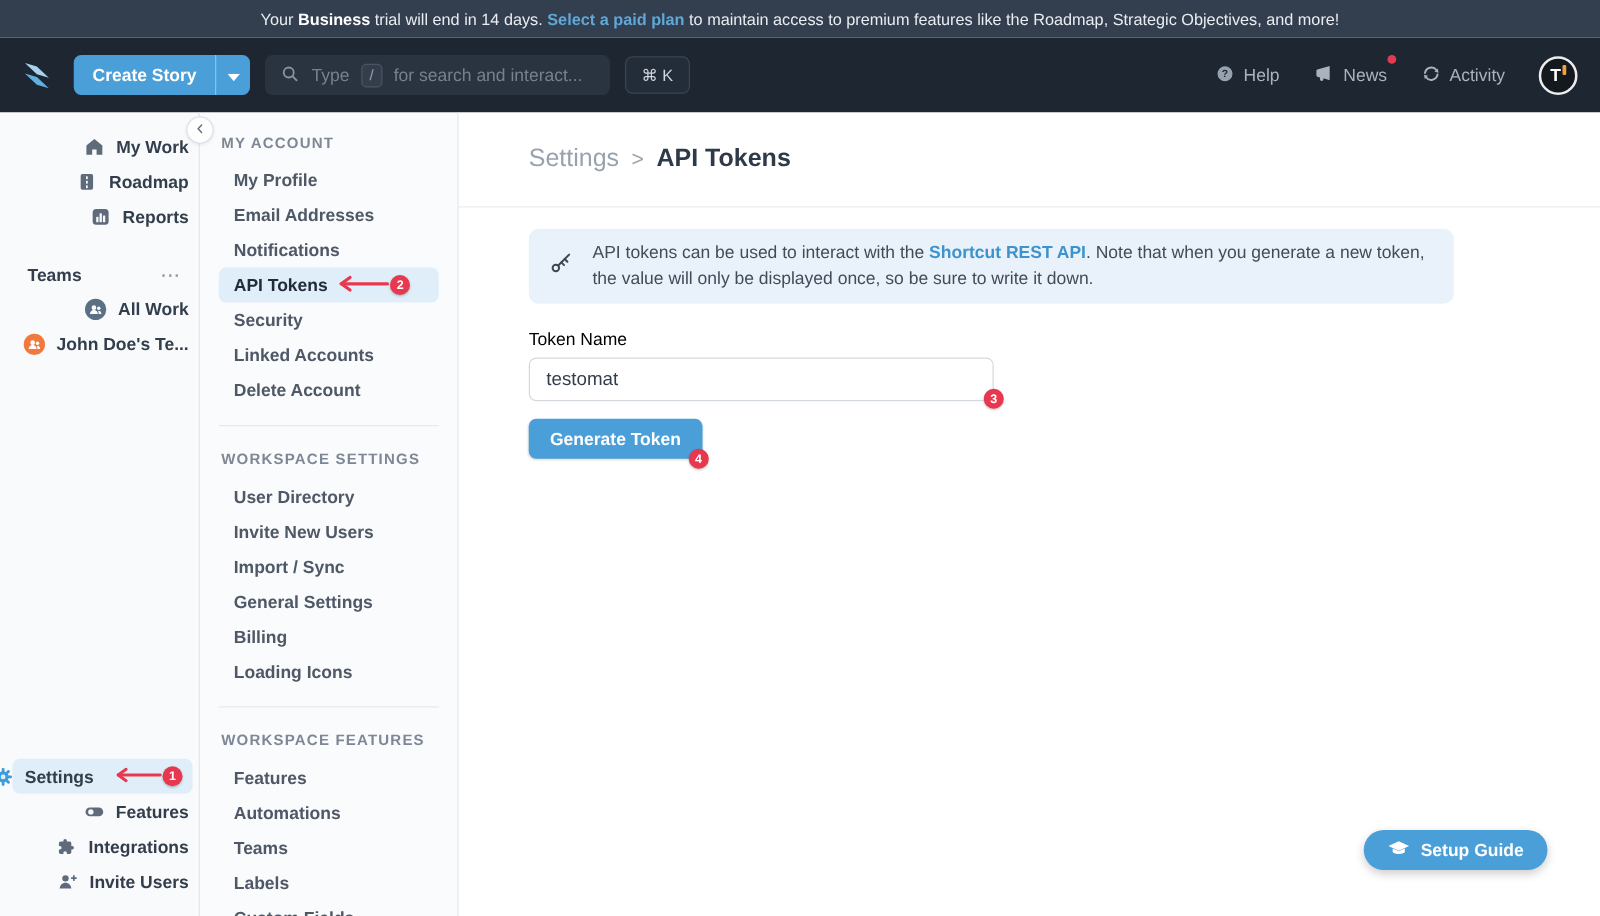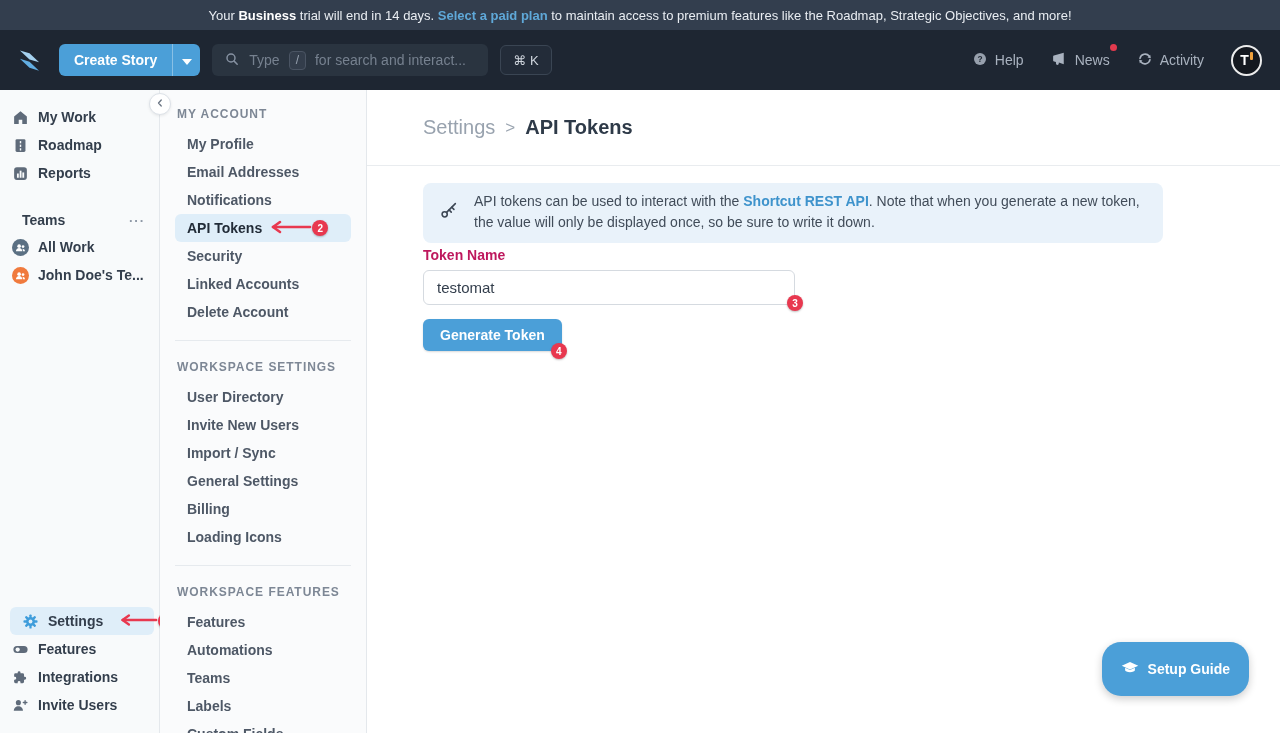--- a/index.html
+++ b/index.html
@@ -33,22 +33,22 @@
   .avatar { width:31px; height:31px; border-radius:50%; background:#14181f; border:2px solid #ececec;
     color:#fff; font-weight:700; font-size:14px; display:flex; align-items:center; justify-content:center; cursor:pointer; }
   .avatar-tick { width:3px; height:8px; background:#f0a13c; margin-left:1px; margin-top:-8px; border-radius:1px; }
 
   
   .app-body { position:relative; display:flex; height:643px; }
 
   
   .sidebar { width:160px; background:#f8fafb; border-right:1px solid #e4e8ec;
     display:flex; flex-direction:column; padding-top:13px; flex-shrink:0; }
-  .side-item { height:28px; display:flex; align-items:center; gap:9px; padding:0 8px 0 12px;
-    font-size:14px; font-weight:600; color:#333e4c; cursor:pointer; white-space:nowrap; }
+  .side-item { height:28px; display:flex; align-items:center; gap:9px; padding:0 8px 0 28px;
+    font-size:14px; font-weight:600; color:#333e4c; cursor:pointer; white-space:nowrap;justify-content:flex-end; }
   .side-item .sicon { display:flex; width:17px; justify-content:center; flex-shrink:0; }
   .teams-header { margin-top:20px; height:26px; display:flex; align-items:center; justify-content:space-between;
     padding:0 14px 0 22px; font-size:14px; font-weight:600; color:#333e4c; }
   .dots { color:#8d97a5; font-weight:700; letter-spacing:1px; cursor:pointer; font-size:13px; }
   .team-avatar { width:17px; height:17px; border-radius:50%; display:flex; align-items:center;
     justify-content:center; flex-shrink:0; }
   .sub-list { margin-left:29px; border-left:1px solid #e0e4e9; padding-left:16px; }
   .sub-item { height:28px; display:flex; align-items:center; font-size:14px; color:#5f6a78;
     cursor:pointer; font-weight:400; }
   .side-bottom { margin-top:auto; padding-bottom:14px; }
@@ -82,32 +82,32 @@
   .crumb-sep { color:#9aa4b0; margin:0 10px; font-size:17px; }
   .crumb-current { color:#2e3a48; font-weight:700; }
 
   .content { padding:17px 0 0 56px; }
   .info-box { width:740px; background:#e9f2fa; border-radius:8px; padding:8px 16px 10px;
     display:flex; gap:15px; align-items:flex-start; }
   .key-wrap { margin-top:9px; display:flex; }
   .info-text { font-size:14px; line-height:21px; color:#414c59; }
   .info-text a { color:#3e93cc; font-weight:600; text-decoration:none; cursor:pointer; }
 
-  .token-label { margin-top:4px; font-size:14px; font-weight:700; color:#be185d; }
+  .token-label { margin-top:20px; font-size:14px; font-weight:400; color:#000000; }
   .input-wrap { position:relative; width:372px; margin-top:7px; }
   .token-input { width:100%; height:35px; border:1px solid #d5dae0; border-radius:6px; padding:0 13px;
     font-size:15px; color:#333e4c; background:#fff; font-family:inherit; outline:none; }
   .badge-3 { position:absolute; right:-8px; bottom:-6px; }
   .btn-wrap { position:relative; display:inline-block; margin-top:14px;text-decoration:underline; }
   .generate-btn { height:32px; padding:0 17px; background:#4b9fd8; border:none; border-radius:6px;
     color:#fff; font-weight:700; font-size:14px; cursor:pointer; font-family:inherit;
     box-shadow:0 1px 2px rgba(0,0,0,.15); }
   .badge-4 { position:absolute; right:-5px; bottom:-8px; }
 
-  .setup-guide { position:fixed; right:31px; bottom:37px; height:54px; border-radius:19px; background:#4b9fd8;
+  .setup-guide { position:fixed; right:42px; bottom:37px; height:32px; border-radius:19px; background:#4b9fd8;
     border:none; color:#fff; font-size:14px; font-weight:700; display:flex; align-items:center; gap:9px;
     padding:0 19px; box-shadow:0 3px 8px rgba(0,0,0,.2); cursor:pointer; font-family:inherit; }
 </style>
 </head>
 <body>
 
 <div class="banner">
   <span>Your </span>
     <b>Business</b>
     <span> trial will end in 14 days. </span>

